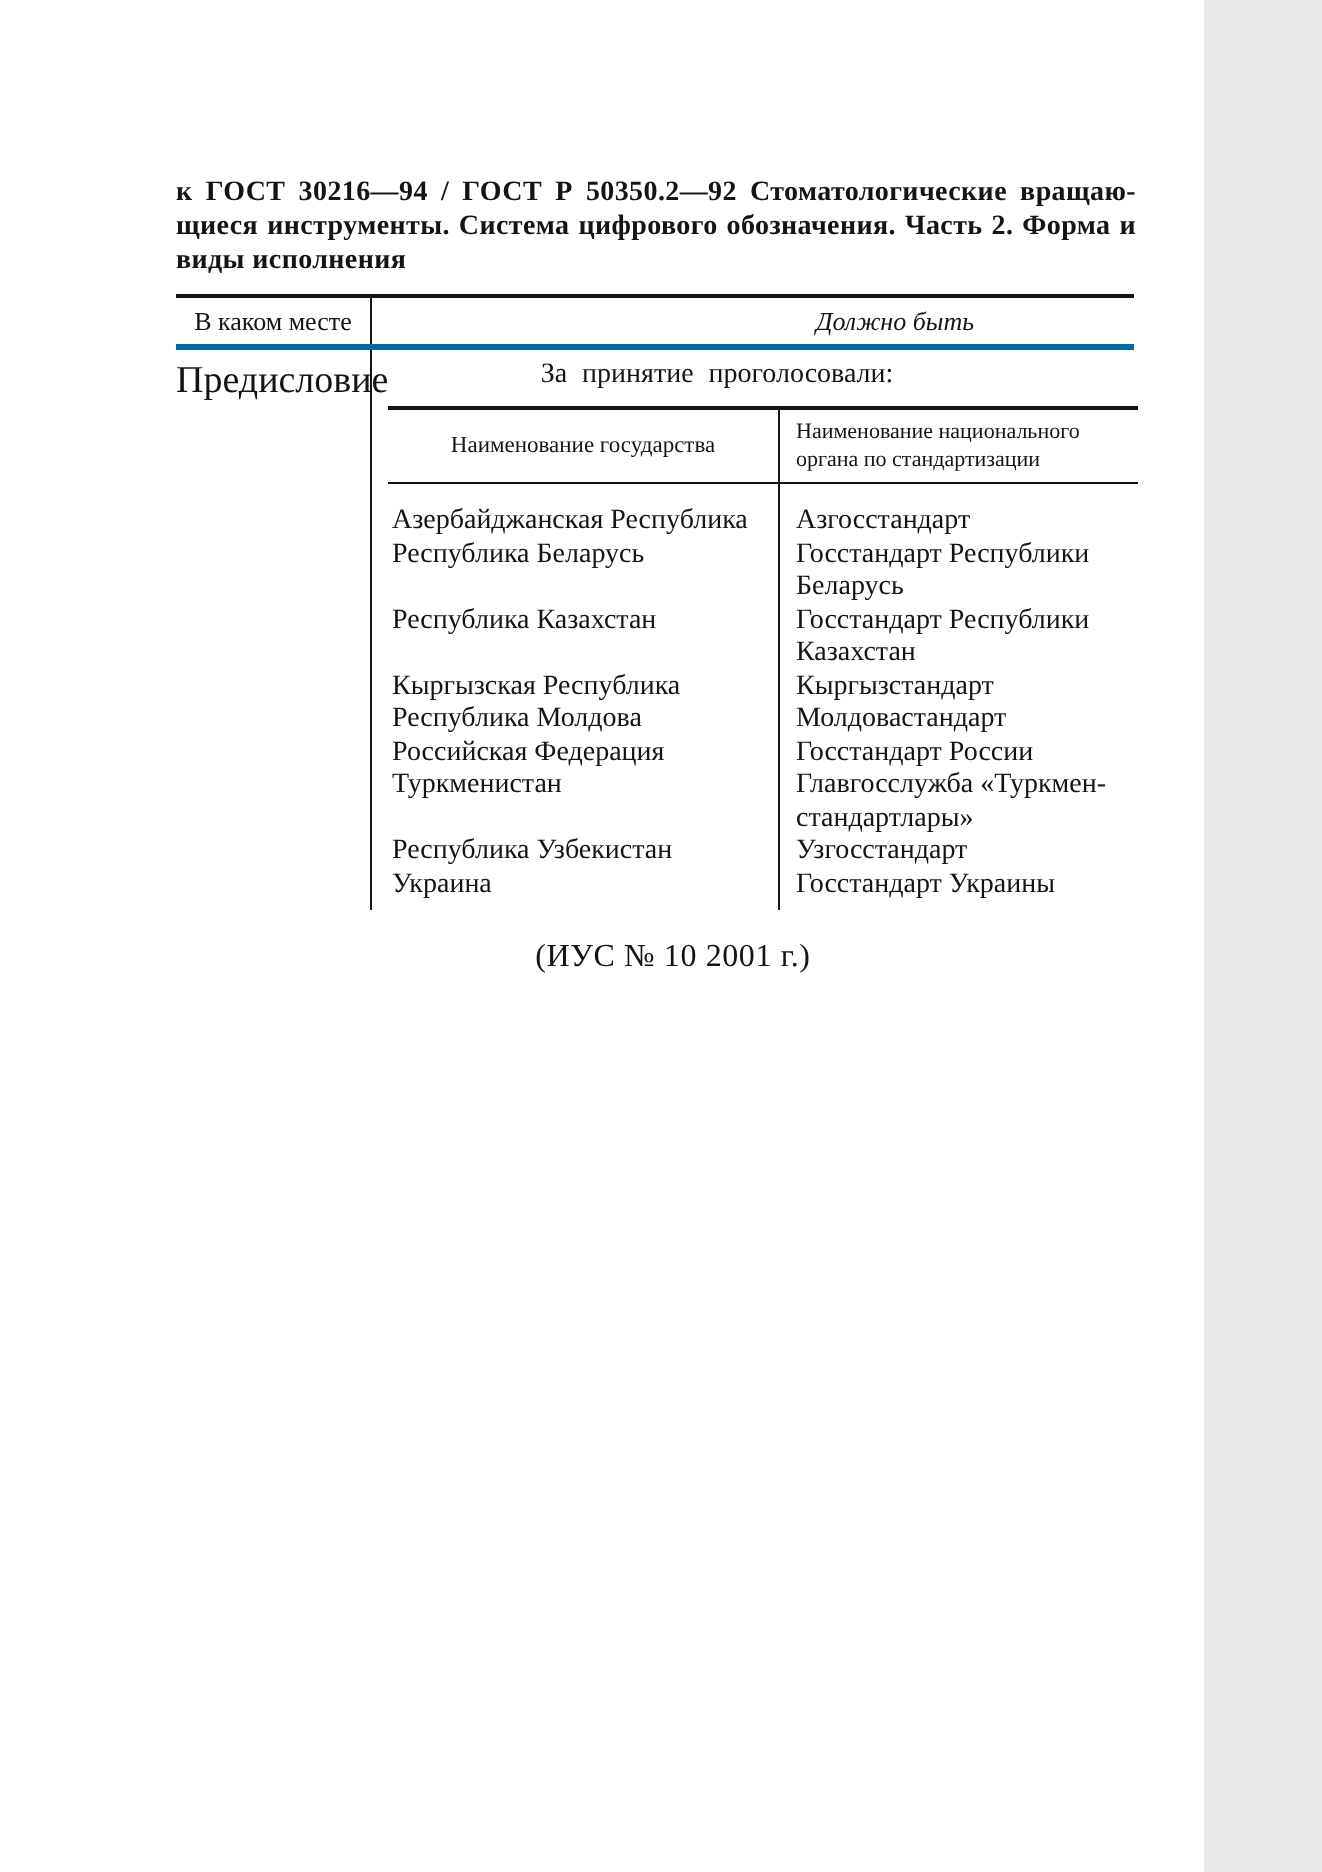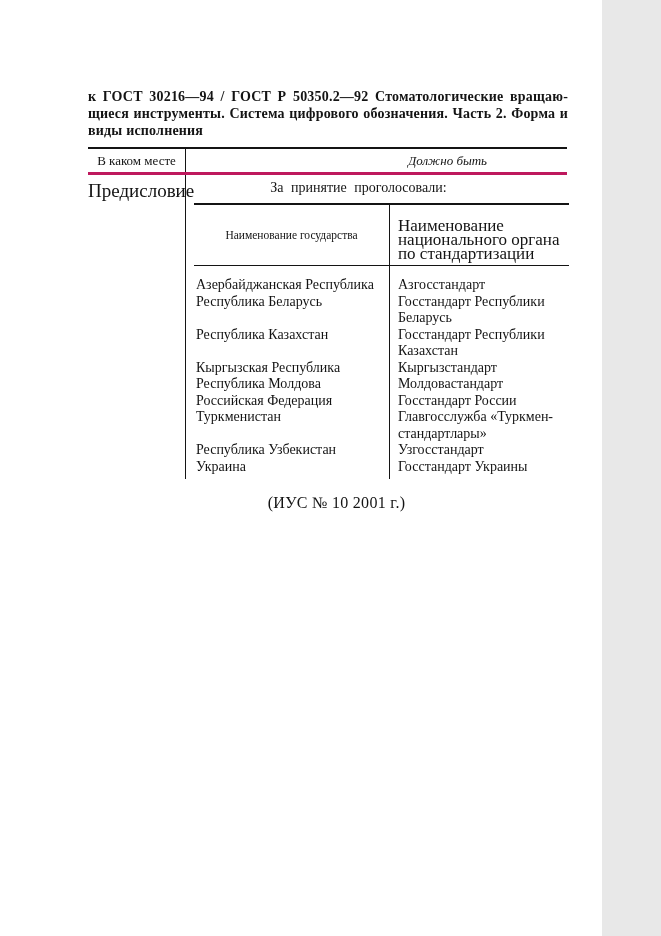--- a/index.html
+++ b/index.html
@@ -25,21 +25,21 @@
     font-size: 14px;
     line-height: 17px;
     letter-spacing: 0.2px;
     margin-bottom: 8px;
   }
   .title-line { text-align: left; }
   .title-line.just { text-align: justify; text-align-last: justify; }
 
   
   .outer-table { width: 479px; border-top: 2px solid #141414; }
-  .head-row { display: flex; border-bottom: 3px solid #be185d; }
+  .head-row { display: flex; border-bottom: 3px solid #0369a1; }
   .head-row > div { height: 23px; display: flex; align-items: center; justify-content: center; }
   .cell-left-h {
     width: 98px;
     border-right: 1px solid #141414;
     font-size: 13px;
   }
   .cell-right-h { width: 381px; font-size: 13px; font-style: italic; }
   .cell-right-h .shifted { transform: translateX(71px); }
 
   .body-row { display: flex; }
@@ -66,22 +66,22 @@
   .inner-head { display: flex; border-bottom: 1px solid #141414; min-height: 35px; }
   .ih-country {
     width: 196px;
     border-right: 1px solid #141414;
     display: flex; align-items: center; justify-content: center;
     font-size: 11.5px; line-height: 14px;
     text-align: center;
   }
   .ih-agency {
     width: 179px;
-    padding: 14px 2px 4px 8px;
-    font-size: 17px; line-height: 14px;
+    padding: 4px 2px 4px 8px;
+    font-size: 11px; line-height: 14px;
   }
 
   .vrow { display: flex; }
   .vc {
     width: 196px;
     padding-left: 2px;
     border-right: 1px solid #141414;
     font-size: 14px; line-height: 16.5px;
   }
   .va {

